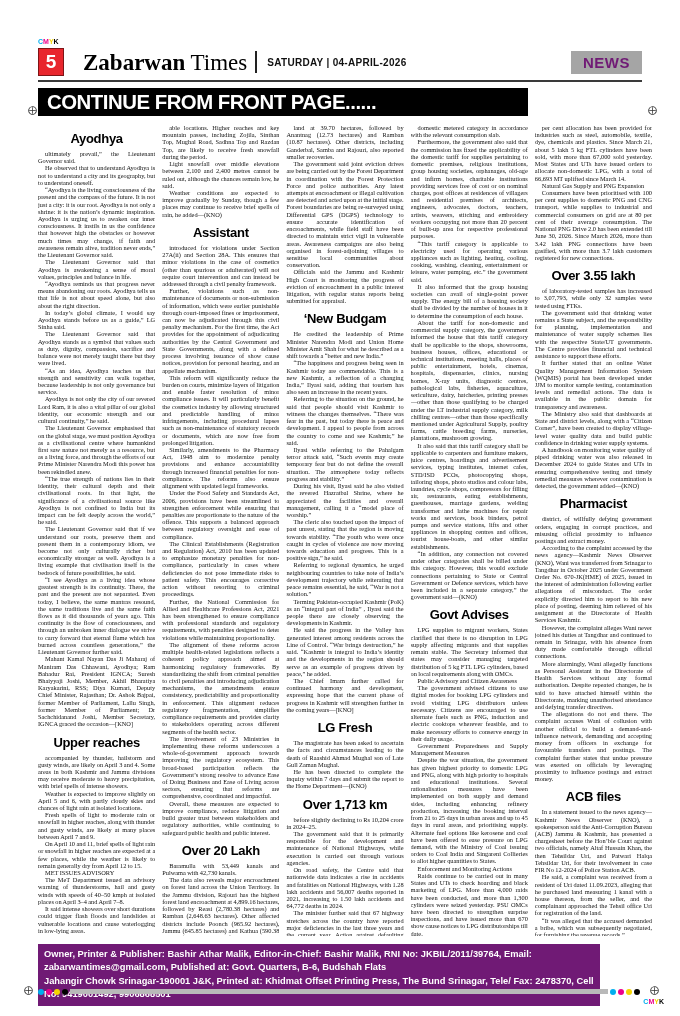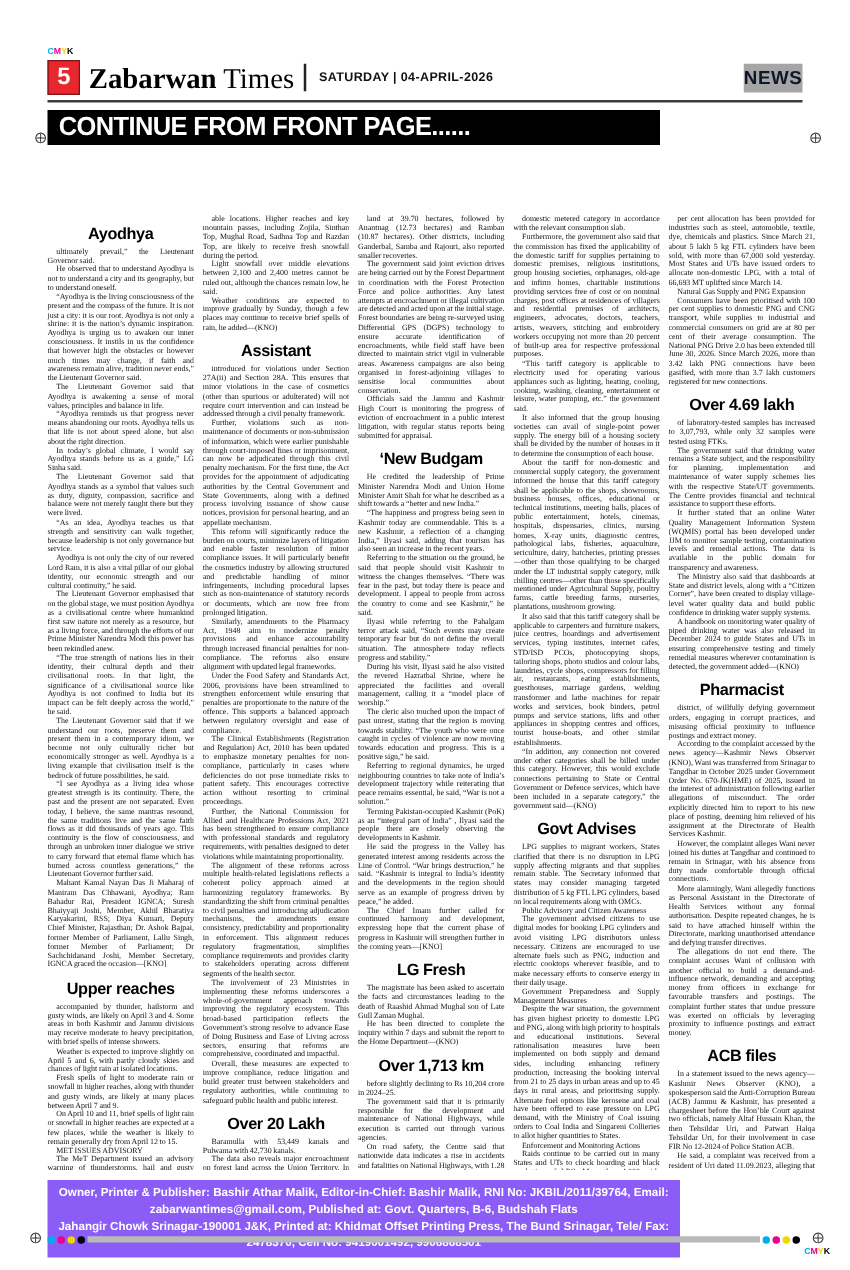--- a/index.html
+++ b/index.html
@@ -11,41 +11,41 @@
   .cmyk-top{position:absolute;left:38px;top:38px;}
   .cmyk-bottom{position:absolute;right:16px;top:998px;}
   
   .regmark{position:absolute;font-size:9px;color:#333;line-height:1;}
   
   .masthead{position:absolute;left:38px;top:48px;width:604px;display:flex;align-items:center;
             border-bottom:2px solid #3a3a3a;padding-bottom:4px;}
   .pageno{background:#e8262d;color:#fff;font:bold 19px "Liberation Sans",sans-serif;
           width:24px;height:26px;display:flex;align-items:center;justify-content:center;
           margin-right:7px;border:1px solid #7e1416;}
-  .mast-title{font-family:"Liberation Serif",serif;font-size:23px;line-height:1;color:#000;white-space:nowrap;}
+  .mast-title{font-family:"Liberation Serif",serif;font-size:23px;line-height:1;color:#000;white-space:nowrap;margin-left:12px;}
   .mast-title .b{font-weight:bold;}
   .mast-divider{width:2px;height:22px;background:#222;margin:0 10px 0 8px;}
   .dateline{font:bold 10px "Liberation Sans",sans-serif;letter-spacing:.3px;color:#111;white-space:nowrap;}
   .mast-spacer{flex:1;}
-  .news-badge{background:#a5a5a5;color:#0f172a;font:bold 15px "Liberation Sans",sans-serif;
-              padding:3px 0;letter-spacing:.5px;}
+  .news-badge{background:#a5a5a5;color:#701a75;font:bold 15px "Liberation Sans",sans-serif;
+              padding:3px 12px;letter-spacing:.5px;}
   
   .banner{position:absolute;left:38px;top:88px;width:490px;height:28px;background:#000;
           color:#fff;display:flex;align-items:center;padding-left:9px;box-sizing:border-box;}
   .banner span{font:800 21px "Liberation Sans",sans-serif;letter-spacing:-.5px;transform:scaleX(.97);transform-origin:left;white-space:nowrap;}
   
   .cols{position:absolute;left:38px;top:124px;width:614px;height:812px;display:flex;gap:7px;overflow:hidden;}
-  .col{flex:1 1 0;overflow:hidden;min-width:0;margin-top:48px;}
+  .col{flex:1 1 0;overflow:hidden;min-width:0;}
   .col-heading{font:bold 13px "Liberation Sans",sans-serif;letter-spacing:-.3px;text-align:center;
                margin:7px 0 4px 0;color:#000;}
   .para{font-size:6.35px;line-height:1.14;text-align:justify;margin:0;text-indent:7px;
         word-spacing:-.2px;}
   
-  .footerbar{position:absolute;left:38px;top:944px;width:506px;background:#8b5cf6;color:#fff;
-             text-align:center;padding:4px 6px;box-sizing:border-box;}
+  .footerbar{position:absolute;left:38px;top:944px;width:562px;background:#701a75;color:#fff;
+             text-align:left;padding:4px 6px;box-sizing:border-box;}
   .footerbar div{font:bold 9.3px "Liberation Sans",sans-serif;line-height:1.45;letter-spacing:0;}
   .colorbar{position:absolute;left:38px;top:988px;width:602px;height:7px;display:flex;align-items:center;gap:2px;}
   .colorbar .bar{flex:1;height:5px;background:#b9b9b9;}
   .dot{width:6px;height:6px;border-radius:50%;display:inline-block;}
   .dot.c{background:#00aeef}.dot.m{background:#ec008c}.dot.y{background:#f5d400}.dot.k{background:#000}
 </style>
 </head>
 <body>
 
 <div class="cmyk cmyk-top">
@@ -154,21 +154,21 @@
       <p class="para">The government advised citizens to use digital modes for booking LPG cylinders and avoid visiting LPG distributors unless necessary. Citizens are encouraged to use alternate fuels such as PNG, induction and electric cooktops wherever feasible, and to make necessary efforts to conserve energy in their daily usage.</p>
       <p class="para">Government Preparedness and Supply Management Measures</p>
       <p class="para">Despite the war situation, the government has given highest priority to domestic LPG and PNG, along with high priority to hospitals and educational institutions. Several rationalisation measures have been implemented on both supply and demand sides, including enhancing refinery production, increasing the booking interval from 21 to 25 days in urban areas and up to 45 days in rural areas, and prioritising supply. Alternate fuel options like kerosene and coal have been offered to ease pressure on LPG demand, with the Ministry of Coal issuing orders to Coal India and Singareni Collieries to allot higher quantities to States.</p>
       <p class="para">Enforcement and Monitoring Actions</p>
       <p class="para">Raids continue to be carried out in many States and UTs to check hoarding and black marketing of LPG. More than 4,000 raids have been conducted, and more than 1,300 cylinders were seized yesterday. PSU OMCs have been directed to strengthen surprise inspections, and have issued more than 670 show cause notices to LPG distributorships till date.</p>
     </div>
   <div class="col">
       <p class="para">per cent allocation has been provided for industries such as steel, automobile, textile, dye, chemicals and plastics. Since March 21, about 5 lakh 5 kg FTL cylinders have been sold, with more than 67,000 sold yesterday. Most States and UTs have issued orders to allocate non-domestic LPG, with a total of 66,693 MT uplifted since March 14.</p>
       <p class="para">Natural Gas Supply and PNG Expansion</p>
       <p class="para">Consumers have been prioritised with 100 per cent supplies to domestic PNG and CNG transport, while supplies to industrial and commercial consumers on grid are at 80 per cent of their average consumption. The National PNG Drive 2.0 has been extended till June 30, 2026. Since March 2026, more than 3.42 lakh PNG connections have been gasified, with more than 3.7 lakh customers registered for new connections.</p>
-      <h3 class="col-heading">Over 4.69 lakh</h3>
+      <h3 class="col-heading">Over 3.55 lakh</h3>
       <p class="para">of laboratory-tested samples has increased to 3,07,793, while only 32 samples were tested using FTKs.</p>
       <p class="para">The government said that drinking water remains a State subject, and the responsibility for planning, implementation and maintenance of water supply schemes lies with the respective State/UT governments. The Centre provides financial and technical assistance to support these efforts.</p>
       <p class="para">It further stated that an online Water Quality Management Information System (WQMIS) portal has been developed under JJM to monitor sample testing, contamination levels and remedial actions. The data is available in the public domain for transparency and awareness.</p>
       <p class="para">The Ministry also said that dashboards at State and district levels, along with a “Citizen Corner”, have been created to display village-level water quality data and build public confidence in drinking water supply systems.</p>
       <p class="para">A handbook on monitoring water quality of piped drinking water was also released in December 2024 to guide States and UTs in ensuring comprehensive testing and timely remedial measures wherever contamination is detected, the government added—(KNO)</p>
       <h3 class="col-heading">Pharmacist</h3>
       <p class="para">district, of willfully defying government orders, engaging in corrupt practices, and misusing official proximity to influence postings and extract money.</p>
       <p class="para">According to the complaint accessed by the news agency—Kashmir News Observer (KNO), Wani was transferred from Srinagar to Tangdhar in October 2025 under Government Order No. 670-JK(HME) of 2025, issued in the interest of administration following earlier allegations of misconduct. The order explicitly directed him to report to his new place of posting, deeming him relieved of his assignment at the Directorate of Health Services Kashmir.</p>
       <p class="para">However, the complaint alleges Wani never joined his duties at Tangdhar and continued to remain in Srinagar, with his absence from duty made comfortable through official connections.</p>
       <p class="para">More alarmingly, Wani allegedly functions as Personal Assistant in the Directorate of Health Services without any formal authorisation. Despite repeated changes, he is said to have attached himself within the Directorate, marking unauthorised attendance and defying transfer directives.</p>

